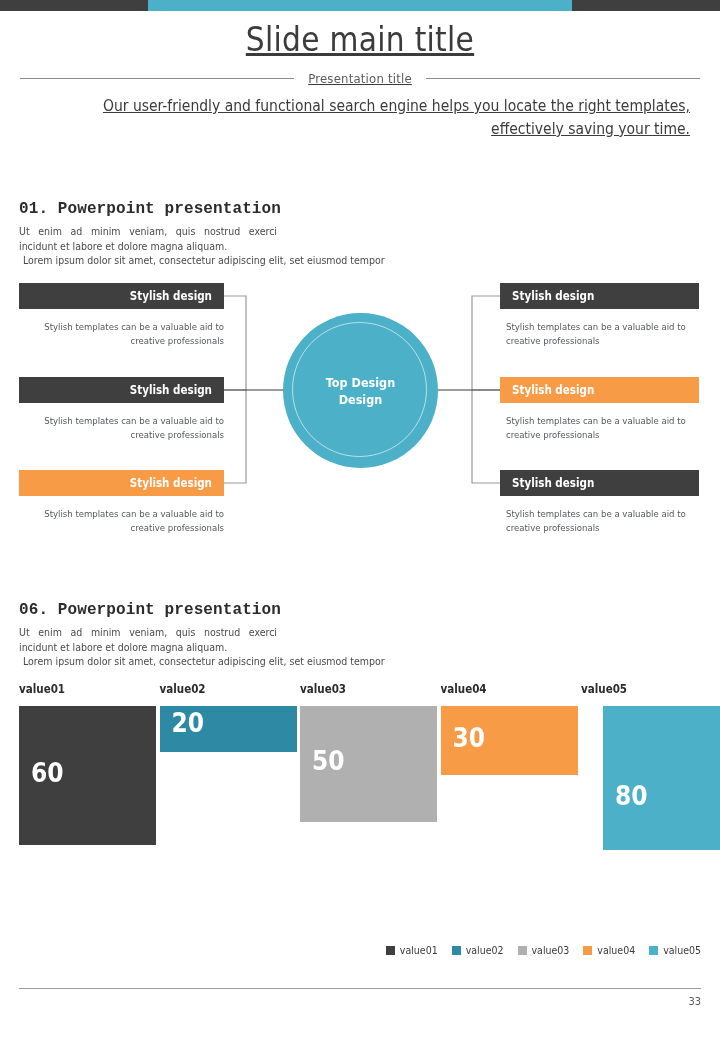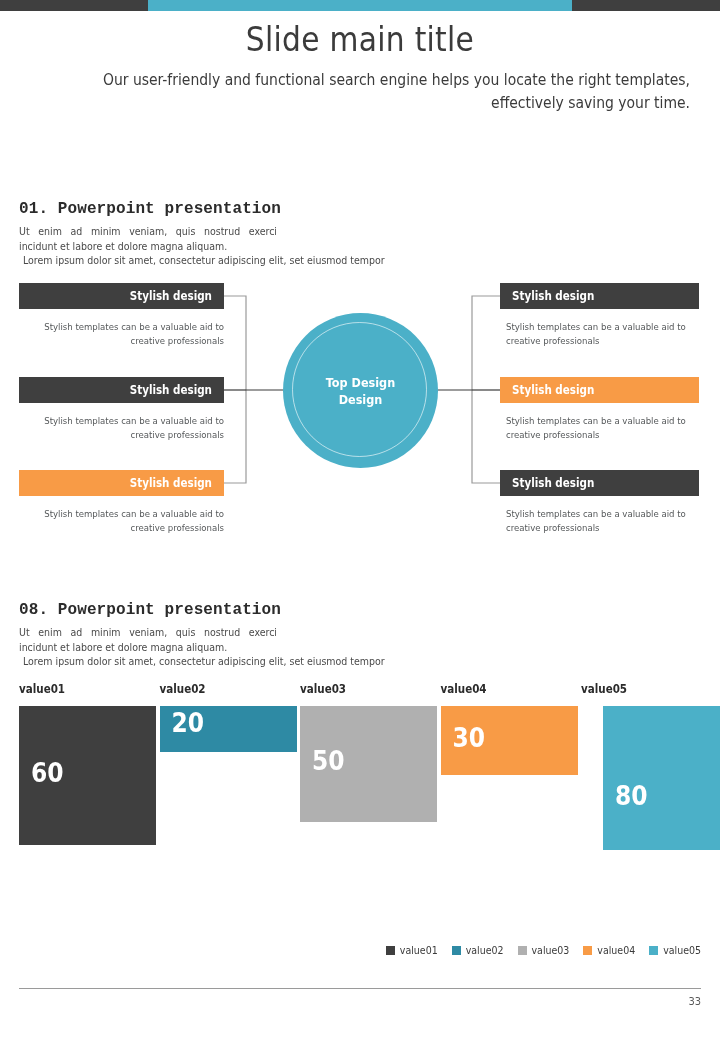--- a/index.html
+++ b/index.html
@@ -29,20 +29,21 @@
     width: 424px; height: 11px;
     background: #4bb0c8;
   }
 
   
   .title-block {
     position: absolute;
     left: 0; top: 18px;
     width: 720px;
     text-align: center;
+    text-decoration: underline;
   }
   .slide-title {
     font-size: 33px;
     font-weight: 400;
     letter-spacing: 0.3px;
     color: #3b3b3b;
     line-height: 44px;
     margin: 0;
   }
   .subtitle-row {
@@ -203,20 +204,25 @@
 </style>
 </head>
 <body>
 
 <div class="topbar">
   <div class="topbar-accent"></div>
 </div>
 
 <div class="title-block">
   <h1 class="slide-title">Slide main title</h1>
+  <div class="subtitle-row">
+    <span class="rule"></span>
+    <span class="subtitle-text">Presentation title</span>
+    <span class="rule"></span>
+  </div>
   <p class="lead">Our user-friendly and functional search engine helps you locate the right templates, effectively saving your time.</p>
 </div>
 
 <div class="section-head" style="top:200px">01. Powerpoint presentation</div>
 <div class="section-body" style="top:224px">
   <span class="col-a" style="display:inline-block;width:258px;vertical-align:top;text-align:justify">Ut enim  ad minim  veniam,  quis  nostrud  exerci  incidunt et labore et dolore magna aliquam.</span>
   <span class="col-b" style="display:inline-block;width:420px;vertical-align:top;text-align:justify;margin-left:4px">Lorem  ipsum  dolor sit  amet, consectetur  adipiscing  elit, set eiusmod tempor</span>
 </div>
 
 <svg class="diagram">
@@ -249,21 +255,21 @@
 <div class="card-body right" style="left:506px; top:507px">Stylish templates can be a valuable aid to creative professionals</div>
 
 <div class="circle">
   <div class="circle-ring"></div>
   <div class="circle-label">
     <span>Top Design</span><br>
     <span>Design</span>
   </div>
 </div>
 
-<div class="section-head" style="top:601px">08. Powerpoint presentation</div>
+<div class="section-head" style="top:601px">06. Powerpoint presentation</div>
 <div class="section-body" style="top:625px">
   <span class="col-a" style="display:inline-block;width:258px;vertical-align:top;text-align:justify">Ut enim  ad minim  veniam,  quis  nostrud  exerci  incidunt et labore et dolore magna aliquam.</span>
   <span class="col-b" style="display:inline-block;width:420px;vertical-align:top;text-align:justify;margin-left:4px">Lorem  ipsum  dolor sit  amet, consectetur  adipiscing  elit, set eiusmod tempor</span>
 </div>
 
 <div id="chart-area">
     <div class="cat-label" style="left: 19px; top: 682px;">value01</div>
     <div class="bar" style="left: 19px; height: 139px; background: rgb(63, 63, 63);">
       <span class="bar-value" style="top: 54px;">60</span>
     </div>

